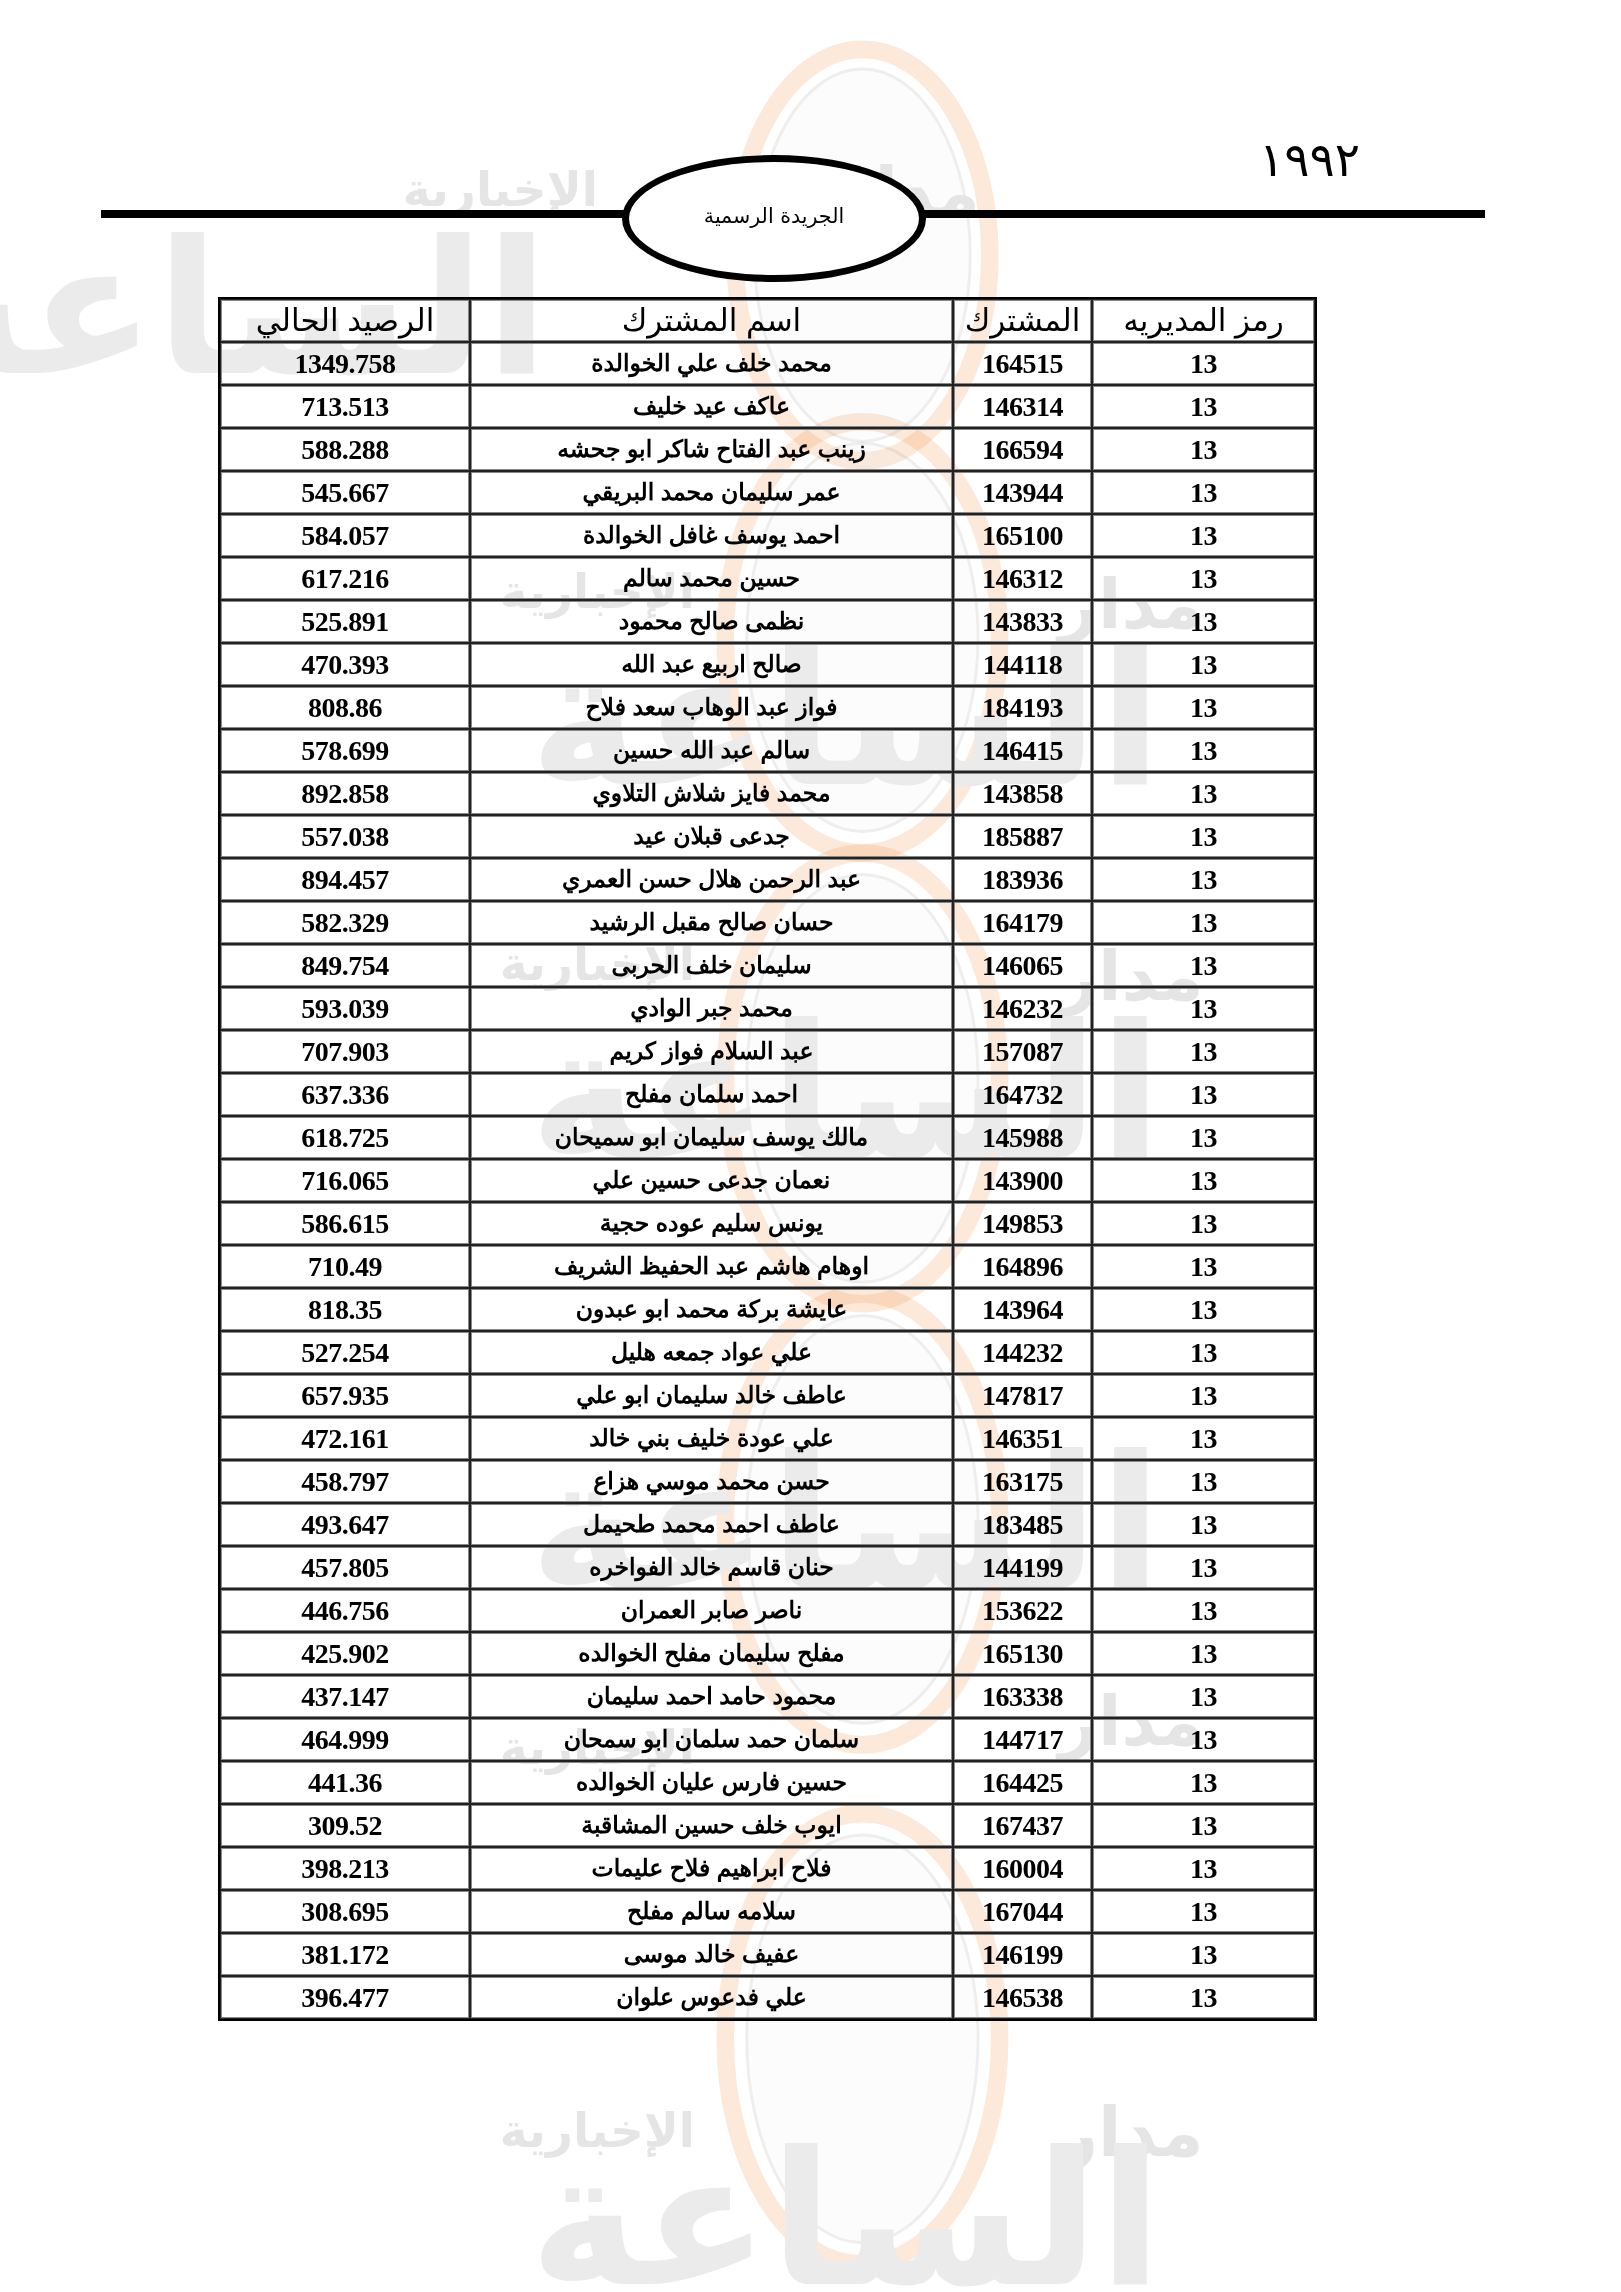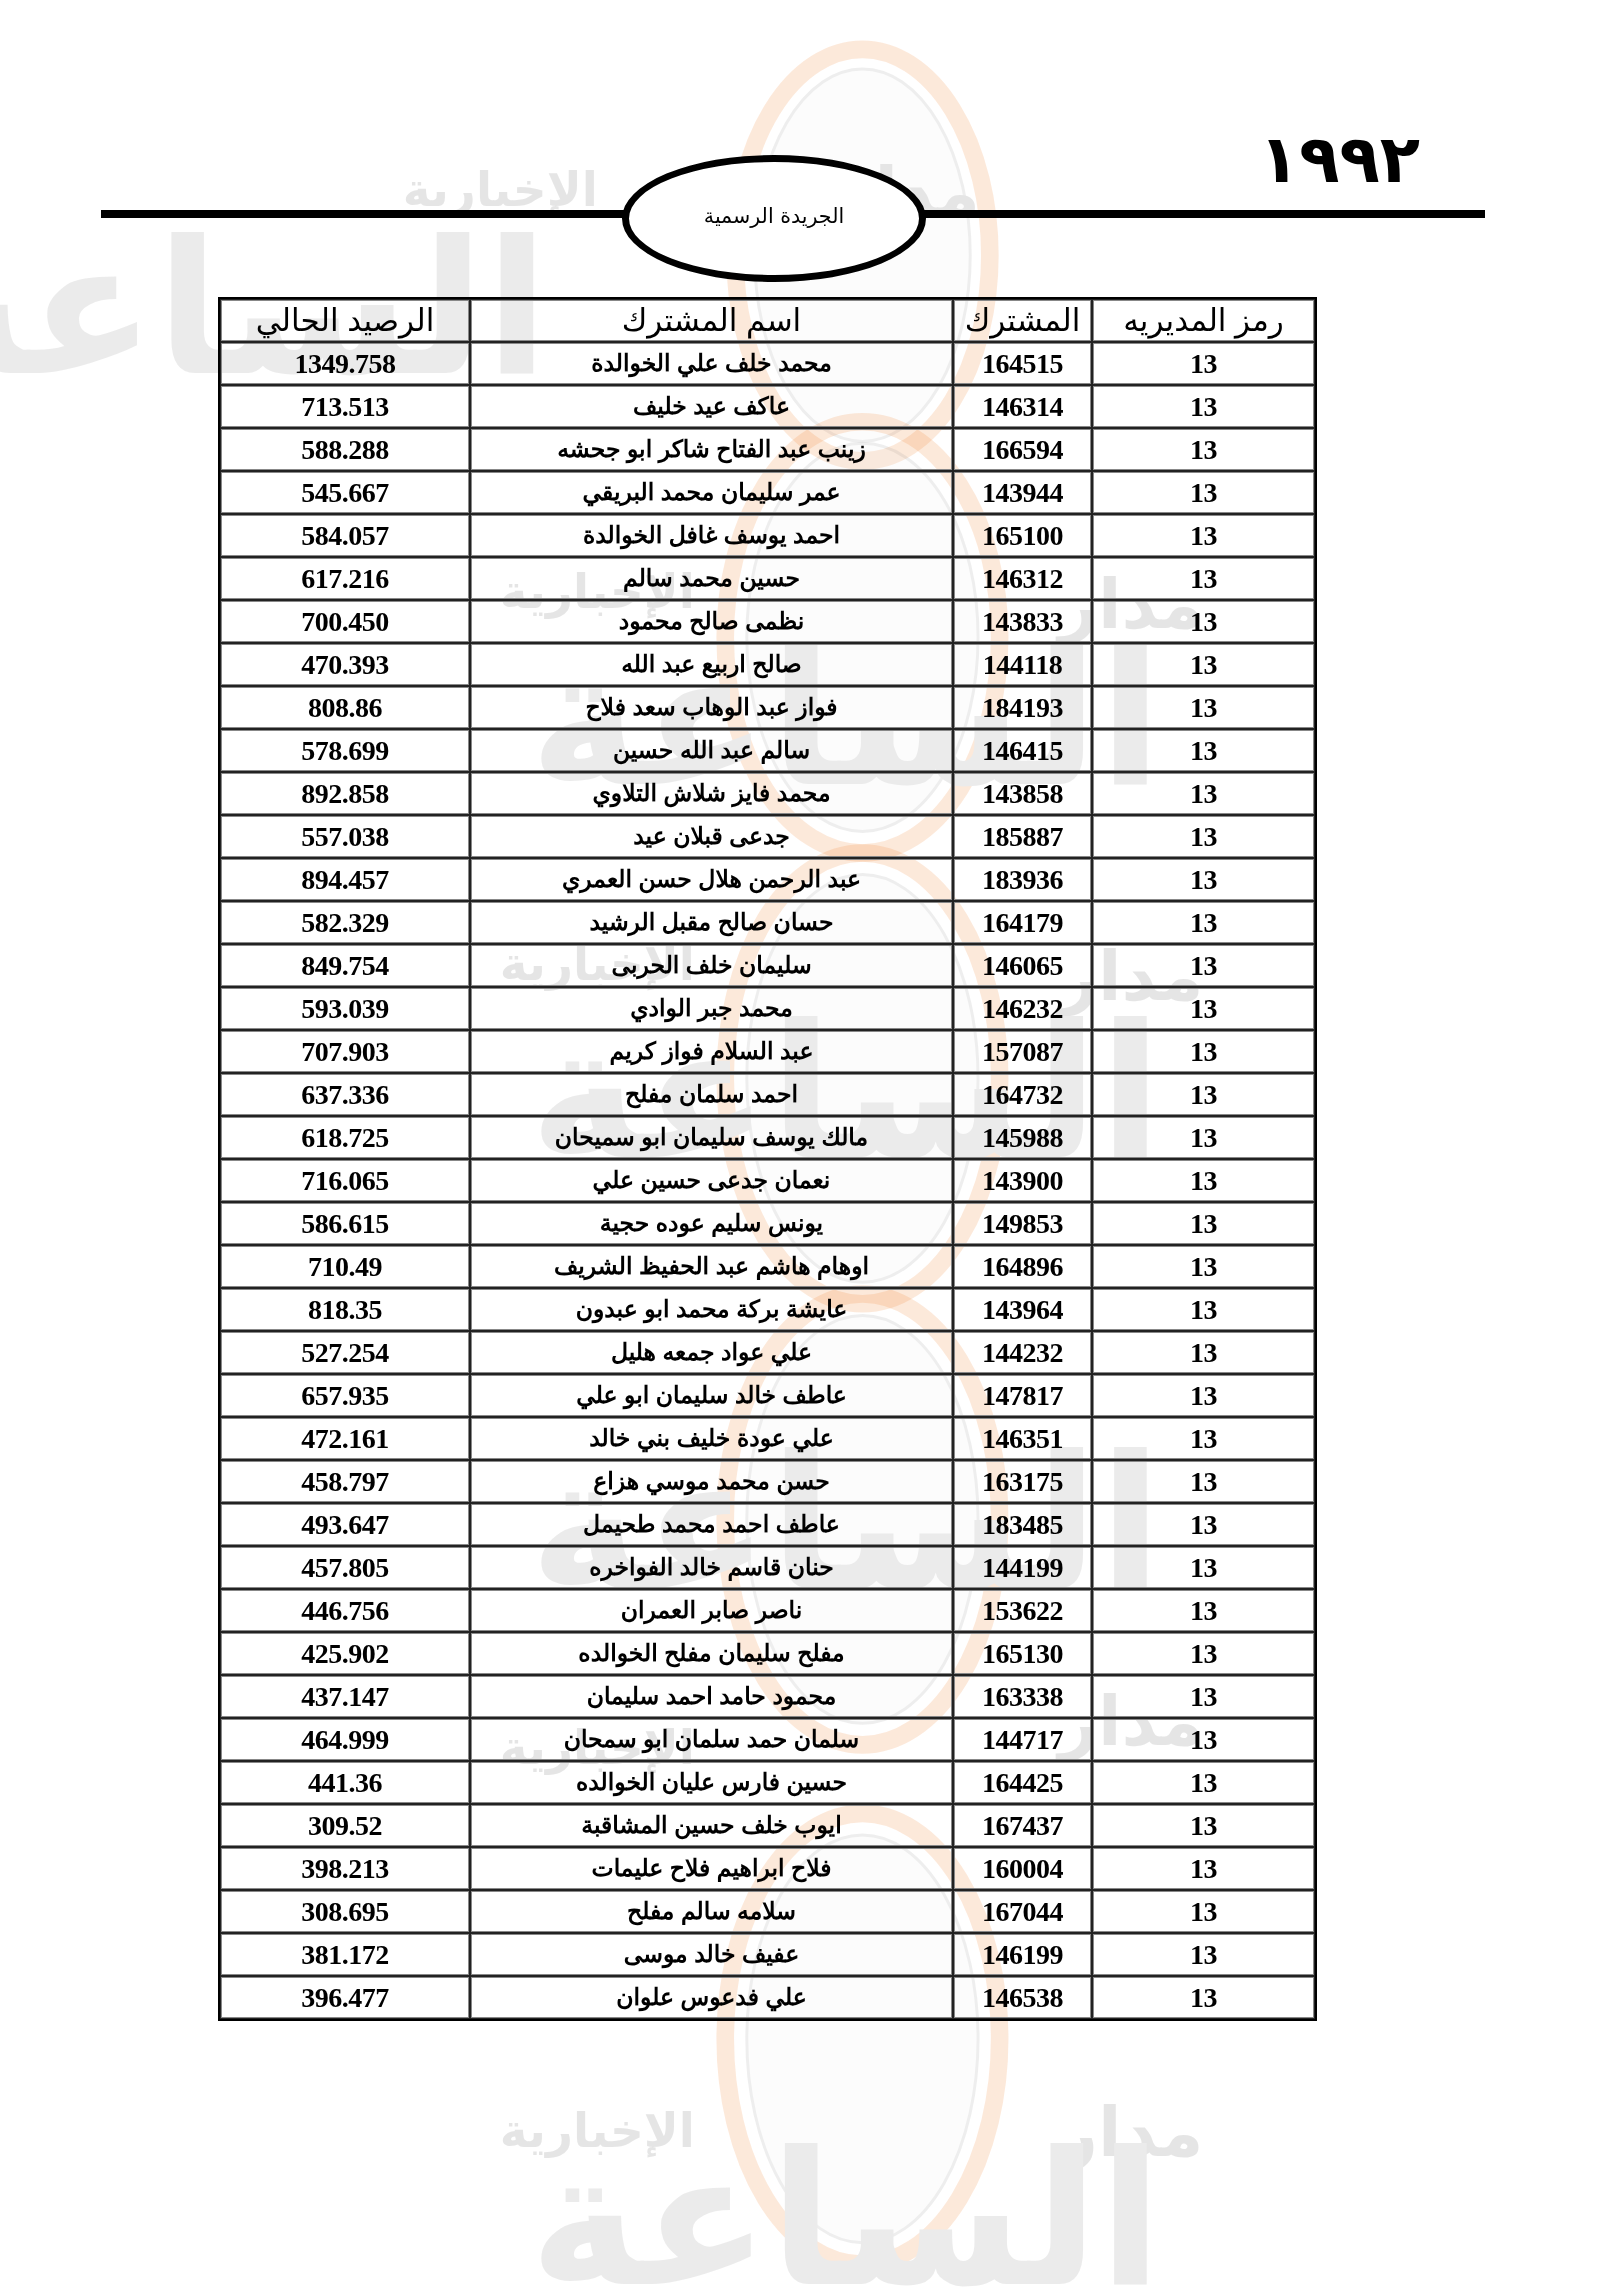--- a/index.html
+++ b/index.html
@@ -24,22 +24,22 @@
       pointer-events: none;
       z-index: 0;
     }
 
     
     .page-number {
       position: absolute;
       left: 1259px;
       top: 125px;
       font-family: "DejaVu Sans", sans-serif;
-      font-weight: bold;
-      font-size: 66px;
+      font-weight: normal;
+      font-size: 47px;
       line-height: 69px;
       letter-spacing: 3.9px;
       direction: rtl;
       z-index: 2;
     }
     .header-rule {
       position: absolute;
       left: 101px;
       top: 210px;
       width: 1384px;
@@ -218,21 +218,21 @@
         <tr>
           <td class="num">13</td>
           <td class="num">146312</td>
           <td class="name">حسين محمد سالم</td>
           <td class="num">617.216</td>
         </tr>
         <tr>
           <td class="num">13</td>
           <td class="num">143833</td>
           <td class="name">نظمى صالح محمود</td>
-          <td class="num">700.450</td>
+          <td class="num">525.891</td>
         </tr>
         <tr>
           <td class="num">13</td>
           <td class="num">144118</td>
           <td class="name">صالح اربيع عبد الله</td>
           <td class="num">470.393</td>
         </tr>
         <tr>
           <td class="num">13</td>
           <td class="num">184193</td>

